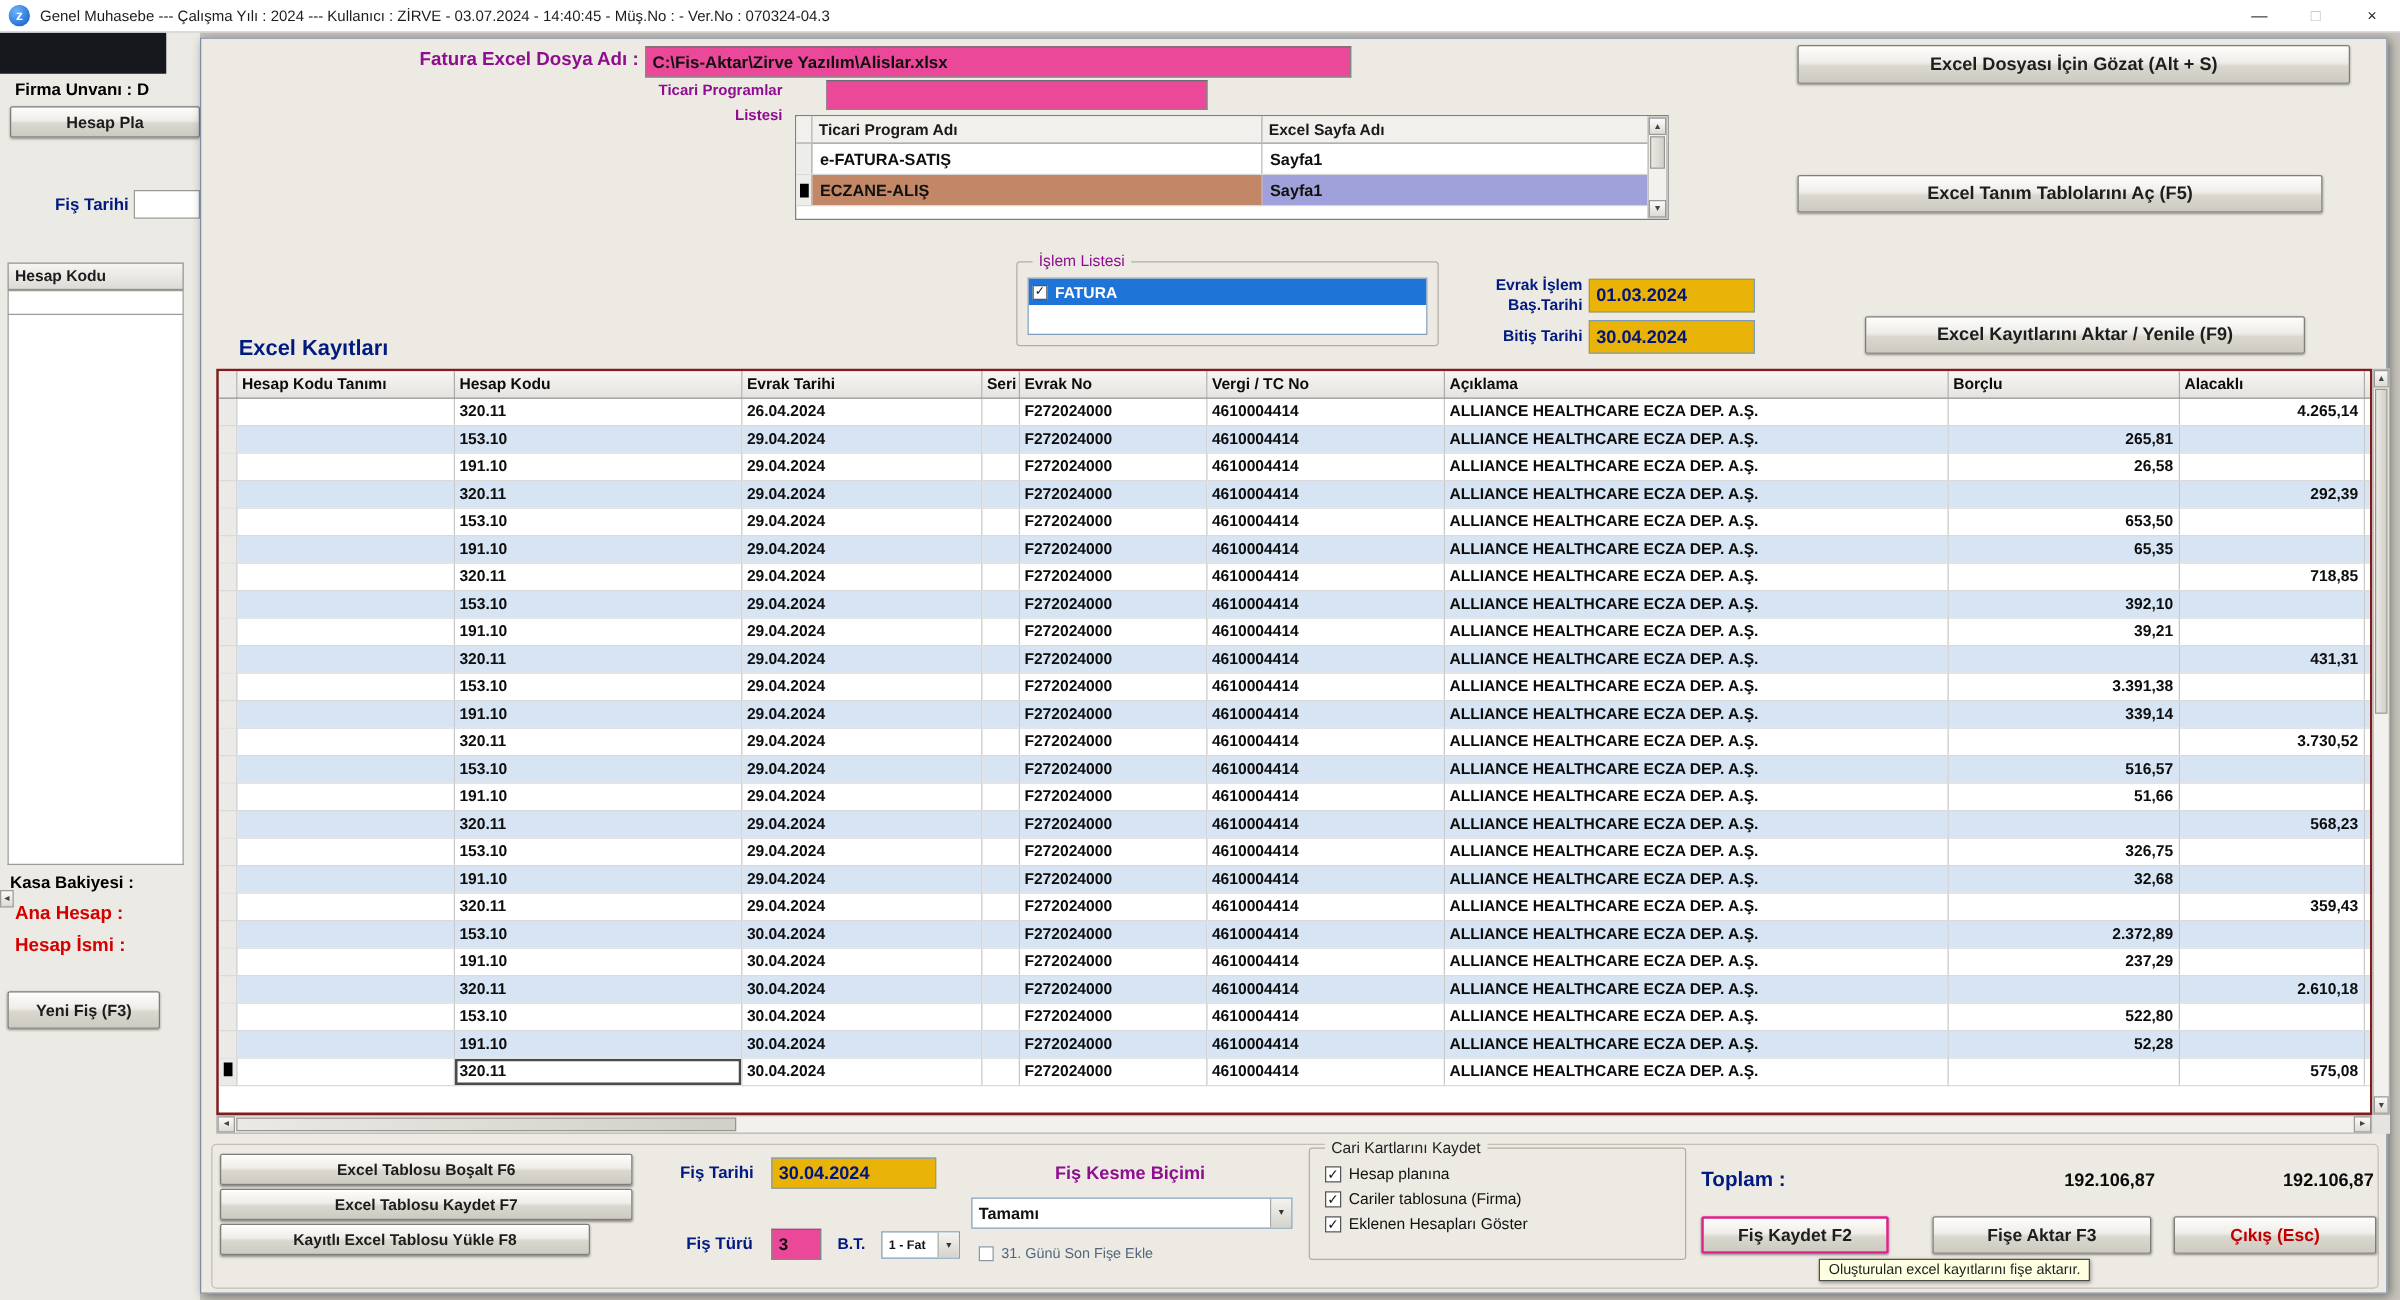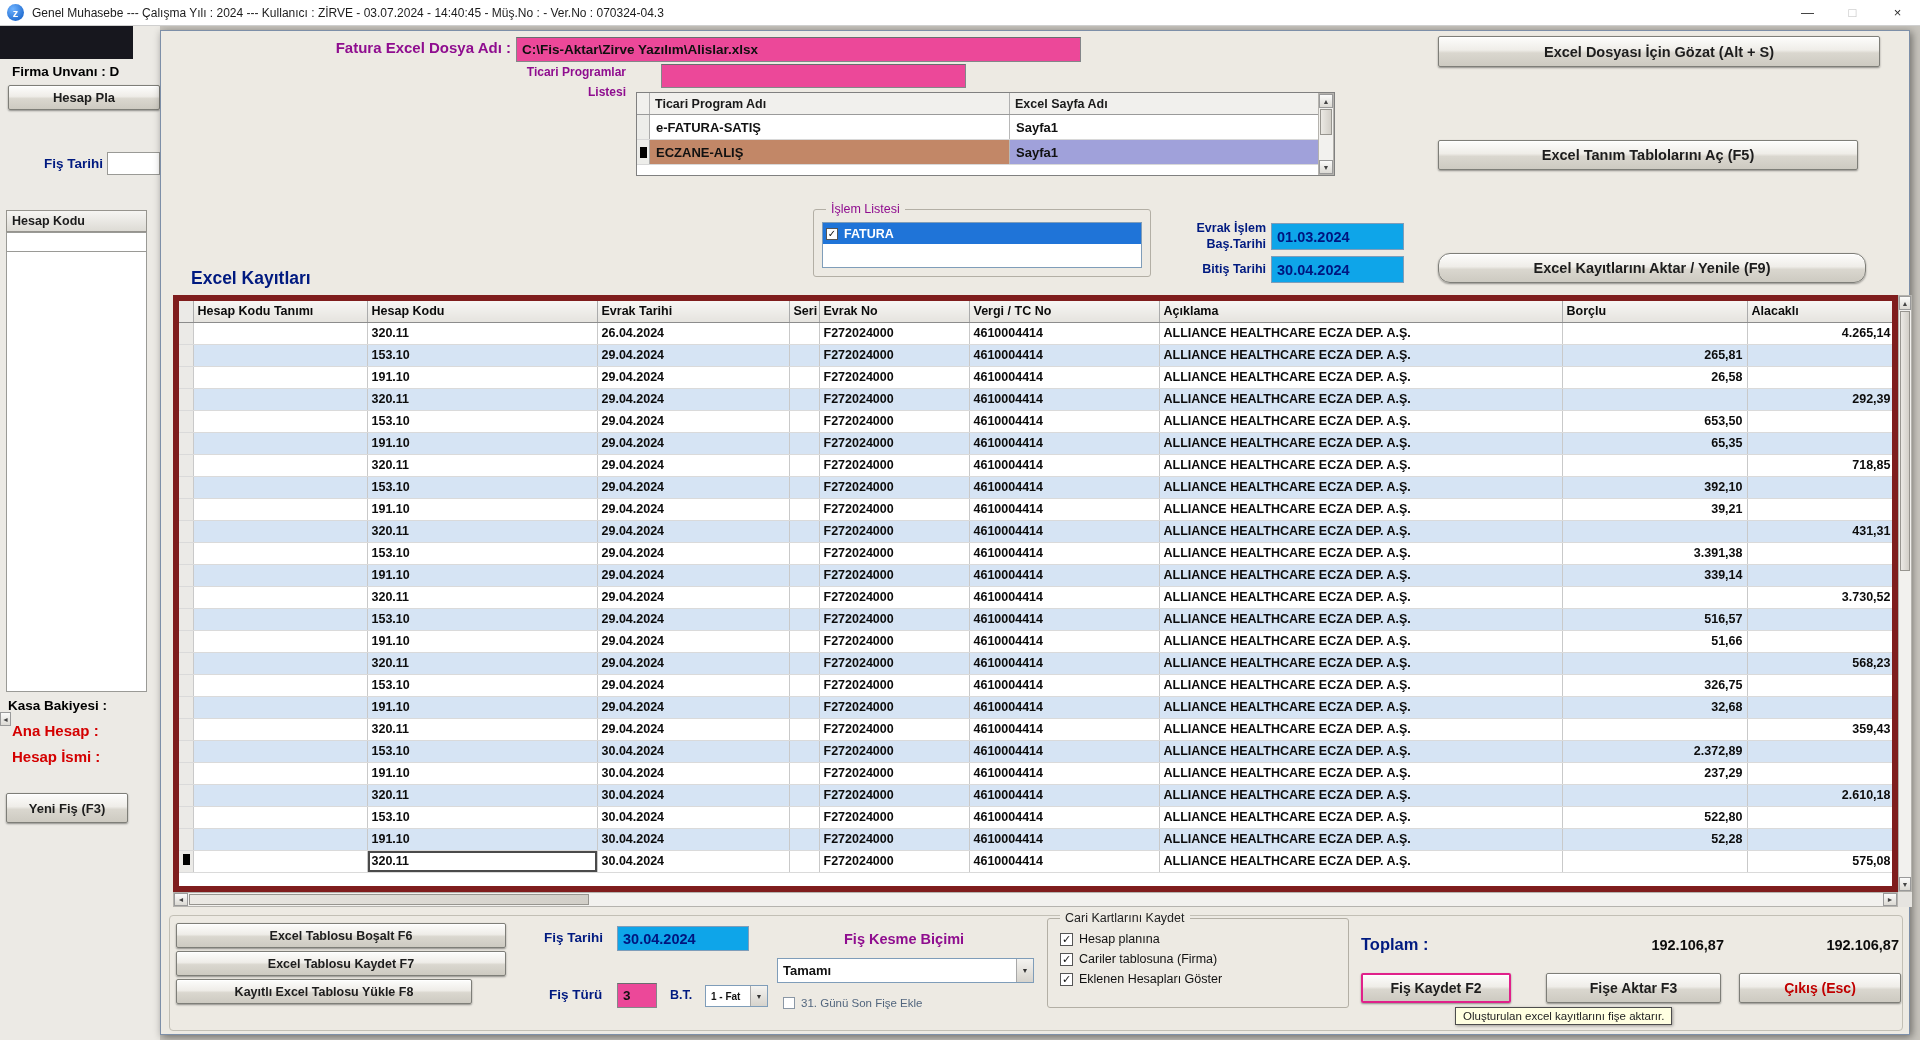--- a/index.html
+++ b/index.html
@@ -21,21 +21,21 @@
   .dark-strip { position:absolute; left:0; top:0; width:133px; height:33px; background:#17171e; }
   .lbl { position:absolute; white-space:nowrap; }
   .bold { font-weight:bold; }
   .purple { color:#8F0D8F; font-weight:bold; }
   .navy { color:#001A80; font-weight:bold; }
   .red { color:#D40000; font-weight:bold; }
 
   .btn { position:absolute; display:flex; align-items:center; justify-content:center; background:linear-gradient(to bottom,#FDFDFC 0%,#EFEDE8 45%,#DAD7CF 55%,#CDCAC1 100%); border:1px solid #7E7E78; border-radius:2px; box-shadow:0 1px 2px rgba(0,0,0,.4), inset 0 1px 0 rgba(255,255,255,.9); font-weight:bold; color:#1d1d1d; cursor:pointer; white-space:nowrap; overflow:hidden; }
 
   .input { position:absolute; background:#ec4899; border:1px solid #848689; border-top-color:#6a6c6f; display:flex; align-items:center; padding:0 5px; font-weight:bold; font-size:13.5px; color:#101010; white-space:nowrap; overflow:hidden; }
-  .date { background:#0ea5e9; color:#00157e; font-size:14.5px; border:1px solid #7F9DB9; }
+  .date { background:#eab308; color:#00157e; font-size:14.5px; border:1px solid #7F9DB9; }
 
   .hk-header { position:absolute; background:linear-gradient(#F6F5F3,#DDDBD5); border:1px solid #96948e; font-weight:bold; font-size:12.5px; display:flex; align-items:center; padding-left:5px; color:#1c1c1c; }
   .white-box { position:absolute; background:#fff; border:1px solid #9a9a96; }
 
   
   .dialog { position:absolute; left:160px; top:4px; width:1750px; height:1005px; background:#EDEAE3; border:1px solid #7d8fa8; box-shadow:2px 2px 8px rgba(0,0,0,.45); z-index:10; }
 
   
   .prog-table { position:absolute; left:475px; top:61px; width:699px; height:84px; background:#fff; border:1px solid #808080; overflow:hidden; }
   .prog-h { display:flex; height:22px; background:#F1F0ED; border-bottom:1px solid #9a9a9a; font-weight:bold; font-size:12.5px; color:#1a1a1a; }
@@ -64,21 +64,21 @@
   .cb { display:inline-flex; width:13px; height:13px; background:#fff; border:1px solid #555; align-items:center; justify-content:center; font-size:11px; font-weight:bold; color:#111; margin-right:6px; flex:none; }
   .cb.small { width:12px; height:12px; font-size:10px; }
   .cb-line { display:flex; align-items:center; height:20px; font-size:12.5px; color:#111; white-space:nowrap; }
 
   .select { position:absolute; background:#fff; border:1px solid #7F9DB9; display:flex; align-items:stretch; overflow:hidden; }
   .select-text { flex:1; display:flex; align-items:center; padding-left:5px; font-weight:bold; font-size:13px; color:#111; white-space:nowrap; overflow:hidden; }
   .select-arrow { width:17px; display:flex; align-items:center; justify-content:center; font-size:7px; background:linear-gradient(#f4f3f0,#d6d3cc); border-left:1px solid #a8a8a8; color:#333; cursor:pointer; flex:none; }
 
   
   .records-wrap { position:absolute; left:12px; top:264px; width:1739px; height:612px; }
-  .grid-clip { position:absolute; left:0; top:0; width:1725px; height:597px; overflow:hidden; background:#fff; border:6px solid #7f1d1d; }
+  .grid-clip { position:absolute; left:0; top:0; width:1725px; height:597px; overflow:hidden; background:#fff; border:2px solid #7f1d1d; }
   table.grid { border-collapse:collapse; table-layout:fixed; width:1733px; font-size:12.5px; font-weight:bold; color:#0c0c0c; }
   table.grid th { height:21px; background:linear-gradient(#F7F6F4,#E5E3DE); border-right:1px solid #ababab; border-bottom:1px solid #8c8c8c; padding:0 4px; text-align:left; font-size:12.5px; white-space:nowrap; overflow:hidden; font-weight:bold; }
   table.grid td { height:22px; border-right:1px solid #c9c9c9; border-bottom:1px solid #dadada; padding:0 4px; white-space:nowrap; overflow:hidden; }
   tr.alt td { background:#D6E4F4; }
   tr.sel td { background:#ffffff; }
   td.c-selector, th.c-selector { background:#EBEAE7 !important; border-right:1px solid #9c9c9c; padding:0; text-align:center; }
   td.c-kodu { padding-left:24px; }
   td.c-tarih { padding-left:10px; }
   td.c-evrakno { padding-left:6px; }
   td.c-borclu, td.c-alacakli { text-align:right; padding-right:10px; }
@@ -176,21 +176,21 @@
       </div>
 
       <div class="lbl navy" style="left:990px;top:189px;width:115px;text-align:right;font-size:12.5px;line-height:16px;font-weight:bold;">
         <span>Evrak İşlem</span><br>
         <span>Baş.Tarihi</span>
       </div>
       <div class="input date" style="left:1110px;top:192px;width:133px;height:27px;font-weight:bold;">01.03.2024</div>
       <div class="lbl navy" style="left:990px;top:231px;width:115px;text-align:right;font-size:12.5px;">Bitiş Tarihi</div>
       <div class="input date" style="left:1110px;top:225px;width:133px;height:27px;font-weight:bold;">30.04.2024</div>
 
-      <div class="btn" style="left:1277px;top:222px;width:428px;height:30px;font-size:14.5px;border-radius:12px;">Excel Kayıtlarını Aktar / Yenile (F9)</div>
+      <div class="btn" style="left:1331px;top:222px;width:352px;height:30px;font-size:14.5px;">Excel Kayıtlarını Aktar / Yenile (F9)</div>
 
       <div class="lbl navy" style="left:30px;top:237px;font-size:17.5px;">Excel Kayıtları</div>
 
       <div class="records-wrap">
         <div class="grid-clip">
           <table class="grid">
             <colgroup>
               <col style="width:14px">
                 <col style="width:174px">
                 <col style="width:230px">

